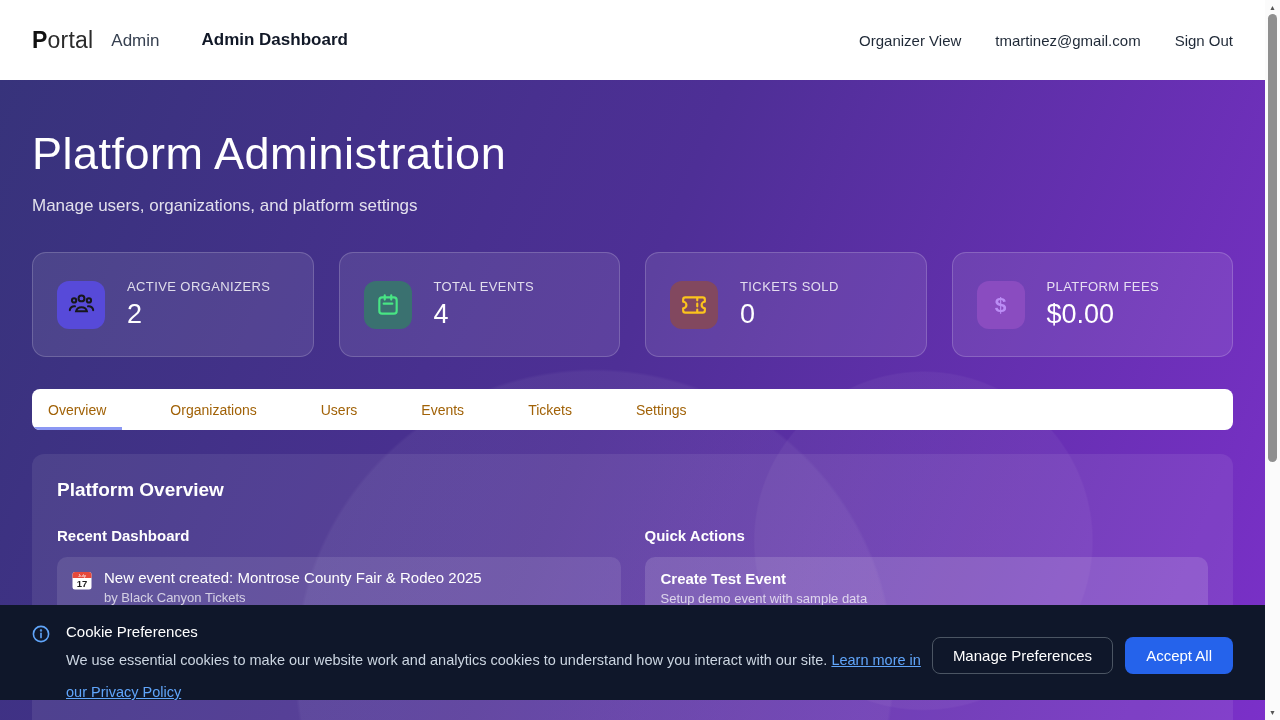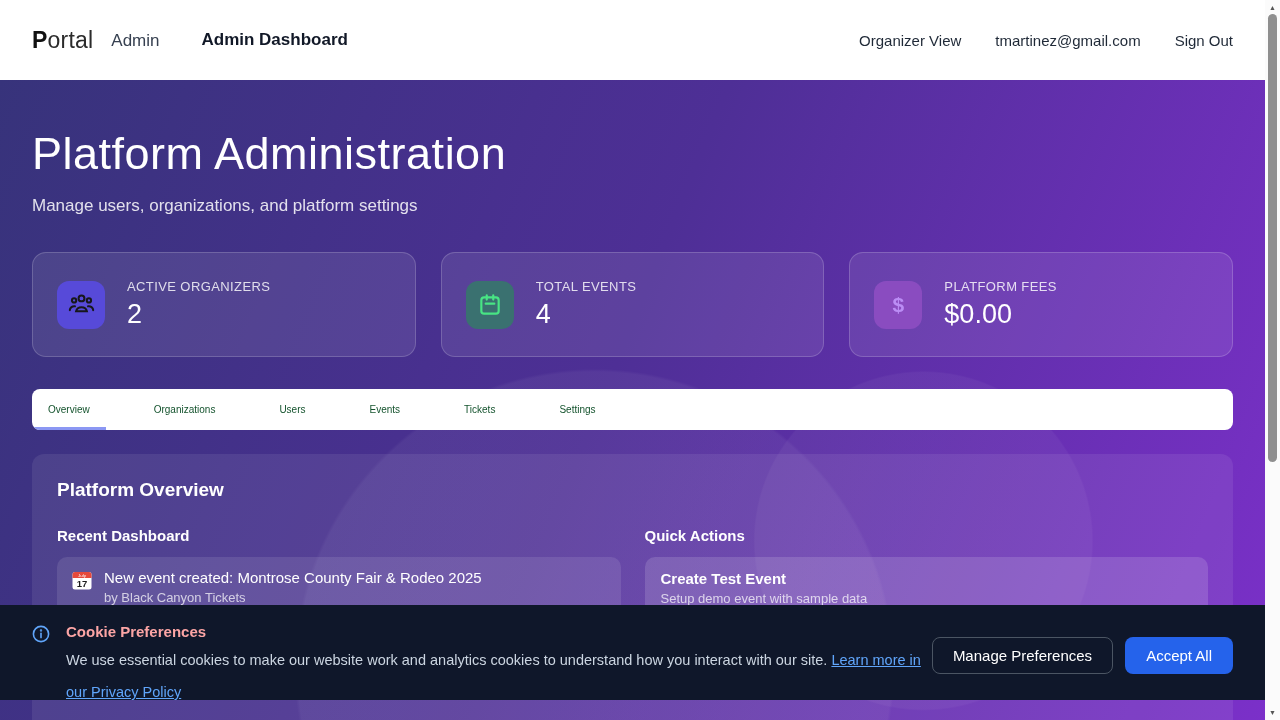--- a/index.html
+++ b/index.html
@@ -38,21 +38,21 @@
   .stat-icon.i2 { background:#3a7170; }
   .stat-icon.i3 { background:#82485f; }
   .stat-icon.i4 { background:#8a4cc0; }
   .dollar-glyph { font-size:21px; font-weight:700; color:#bb8df5; }
   .stat-label { font-size:13px; color:rgba(255,255,255,0.82); letter-spacing:.4px; }
   .stat-value { font-size:27px; color:#ffffff; margin-top:5px; font-weight:400; }
 
   
   .tabbar { margin:32px 32px 0 32px; height:41px; background:#ffffff; border-radius:8px;
     display:flex; align-items:stretch; padding-left:0; overflow:hidden; }
-  .tab { display:flex; align-items:center; padding:0 16px; margin-right:32px; font-size:10px; color:#14532d;
+  .tab { display:flex; align-items:center; padding:0 16px; margin-right:32px; font-size:14px; color:#a16207;
     cursor:pointer; border-bottom:3px solid transparent; padding-top:3px;text-align:right; }
   .tab:first-child { margin-left:0; }
   .tab.active { border-bottom-color:#8b97f3; }
 
   
   .overview-card { margin:24px 32px 0 32px; background:rgba(255,255,255,0.08); border-radius:12px;
     padding:25px; height:300px; }
   .overview-title { font-size:19px; font-weight:700; color:#ffffff; }
   .columns { display:flex; gap:24px; margin-top:26px; }
   .col { flex:1; }
@@ -64,21 +64,21 @@
   .activity-time { font-size:12px; color:rgba(255,255,255,0.55); margin-top:7px; }
   .quick-action { background:rgba(255,255,255,0.14); border-radius:10px; padding:13px 16px; cursor:pointer; }
   .qa-title { font-size:15px; font-weight:700; color:#ffffff; }
   .qa-desc { font-size:13px; color:rgba(255,255,255,0.72); margin-top:4px; }
 
   
   .cookie-banner { position:absolute; left:0; bottom:0; width:1265px; height:95px; background:#0f172a;
     display:flex; align-items:flex-start; padding:18px 32px; z-index:20; }
   .cookie-icon { margin-top:2px; flex-shrink:0; }
   .cookie-text { margin-left:16px; width:880px; }
-  .cookie-title { font-size:15px; font-weight:700; color:#fca5a5; }
+  .cookie-title { font-size:15px; font-weight:400; color:#ffffff; }
   .cookie-body { font-size:14.5px; color:#cbd5e1; line-height:32px; margin-top:4px; }
   .cookie-link { color:#60a5fa; text-decoration:underline; cursor:pointer; }
   .cookie-buttons { margin-left:auto; display:flex; align-items:center; gap:12px; margin-top:14px; }
   .btn-manage { background:transparent; border:1px solid #4b5563; color:#ffffff; font-size:15px;
     padding:9px 20px; border-radius:8px; cursor:pointer; font-family:inherit; white-space:nowrap; }
   .btn-accept { background:#2563eb; border:none; color:#ffffff; font-size:15px;
     padding:10px 21px; border-radius:8px; cursor:pointer; font-family:inherit; white-space:nowrap; }
 
   
   .scrollbar { position:absolute; top:0; right:0; width:15px; height:720px; background:#fbfbfb; z-index:30; }
@@ -129,20 +129,32 @@
         <div class="stat-card">
           <div class="stat-icon i2">
             <svg width="26" height="26" viewBox="0 0 24 24" fill="none" stroke="#48e584" stroke-width="2" stroke-linecap="round">
               <rect x="4" y="5" width="16" height="15" rx="2.5"></rect>
               <path d="M9 3v4M15 3v4M8 10.8h8"></path>
             </svg>
           </div>
           <div>
             <div class="stat-label">TOTAL EVENTS</div>
             <div class="stat-value">4</div>
+          </div>
+        </div>
+        <div class="stat-card">
+          <div class="stat-icon i3">
+            <svg width="26" height="26" viewBox="0 0 24 24" fill="none" stroke="#fcc41d" stroke-width="2" stroke-linecap="round" stroke-linejoin="round">
+              <path d="M2 9a3 3 0 0 1 0 6v2a2 2 0 0 0 2 2h16a2 2 0 0 0 2-2v-2a3 3 0 0 1 0-6V7a2 2 0 0 0-2-2H4a2 2 0 0 0-2 2Z"></path>
+              <path d="M15 5.5v2.2M15 10.8v2.4M15 16.3v2.2"></path>
+            </svg>
+          </div>
+          <div>
+            <div class="stat-label">TICKETS SOLD</div>
+            <div class="stat-value">0</div>
           </div>
         </div>
         <div class="stat-card">
           <div class="stat-icon i4">
             <span class="dollar-glyph">$</span>
           </div>
           <div>
             <div class="stat-label">PLATFORM FEES</div>
             <div class="stat-value">$0.00</div>
           </div>

